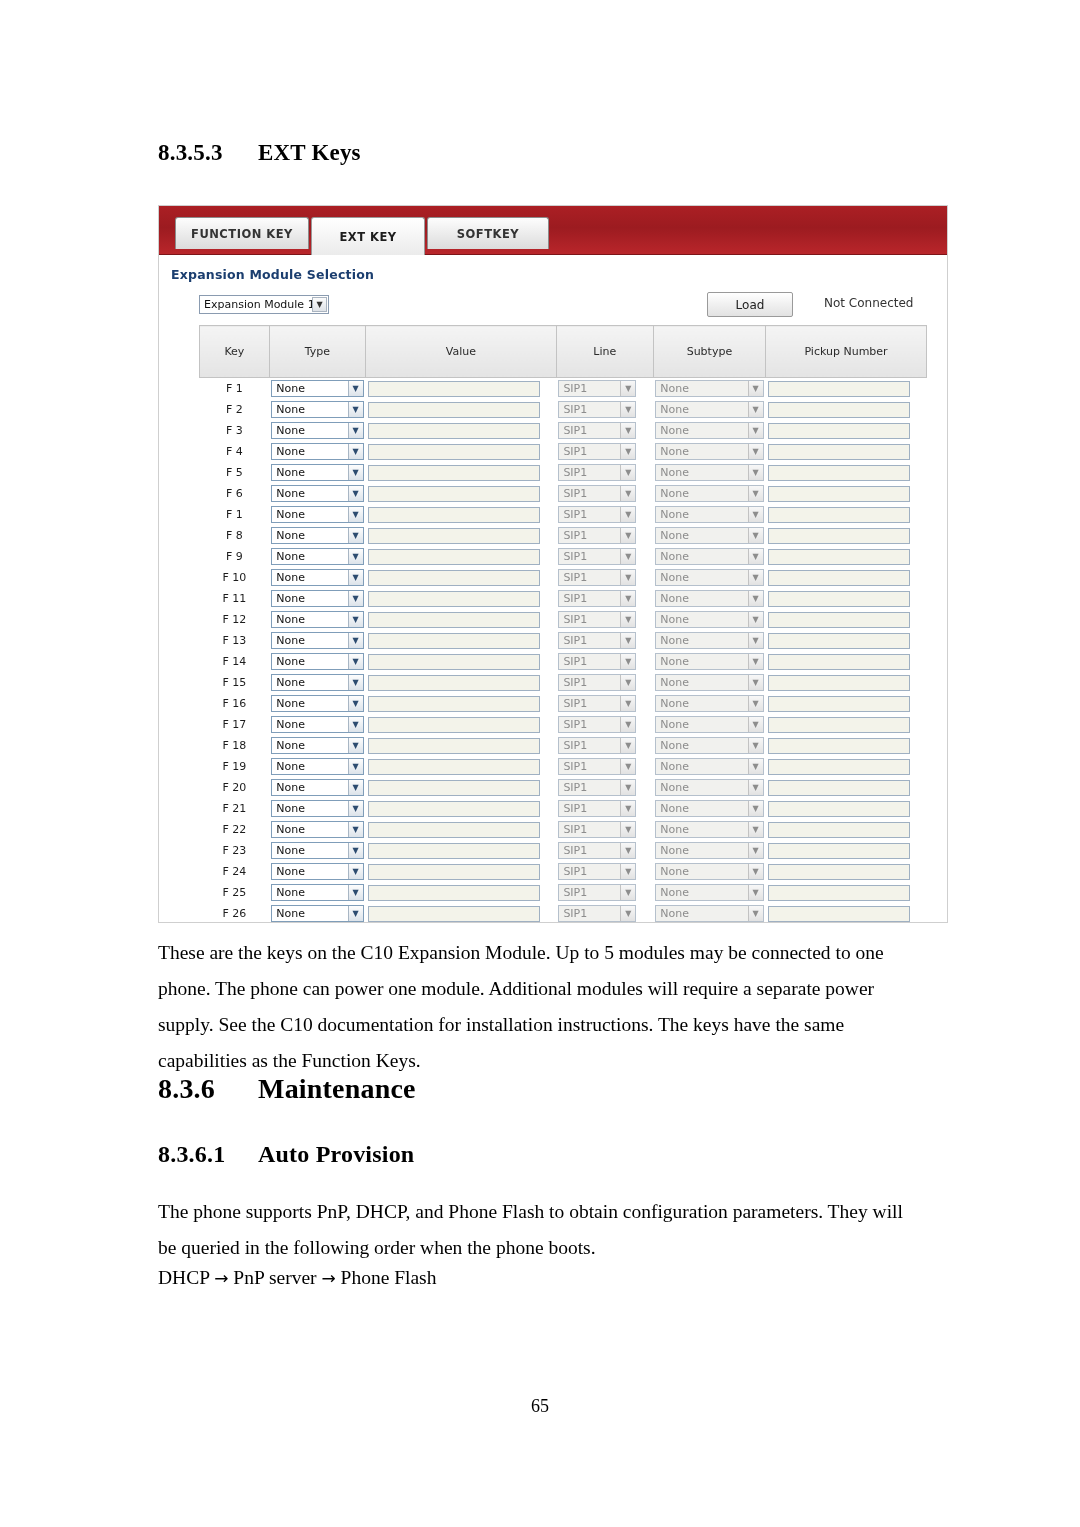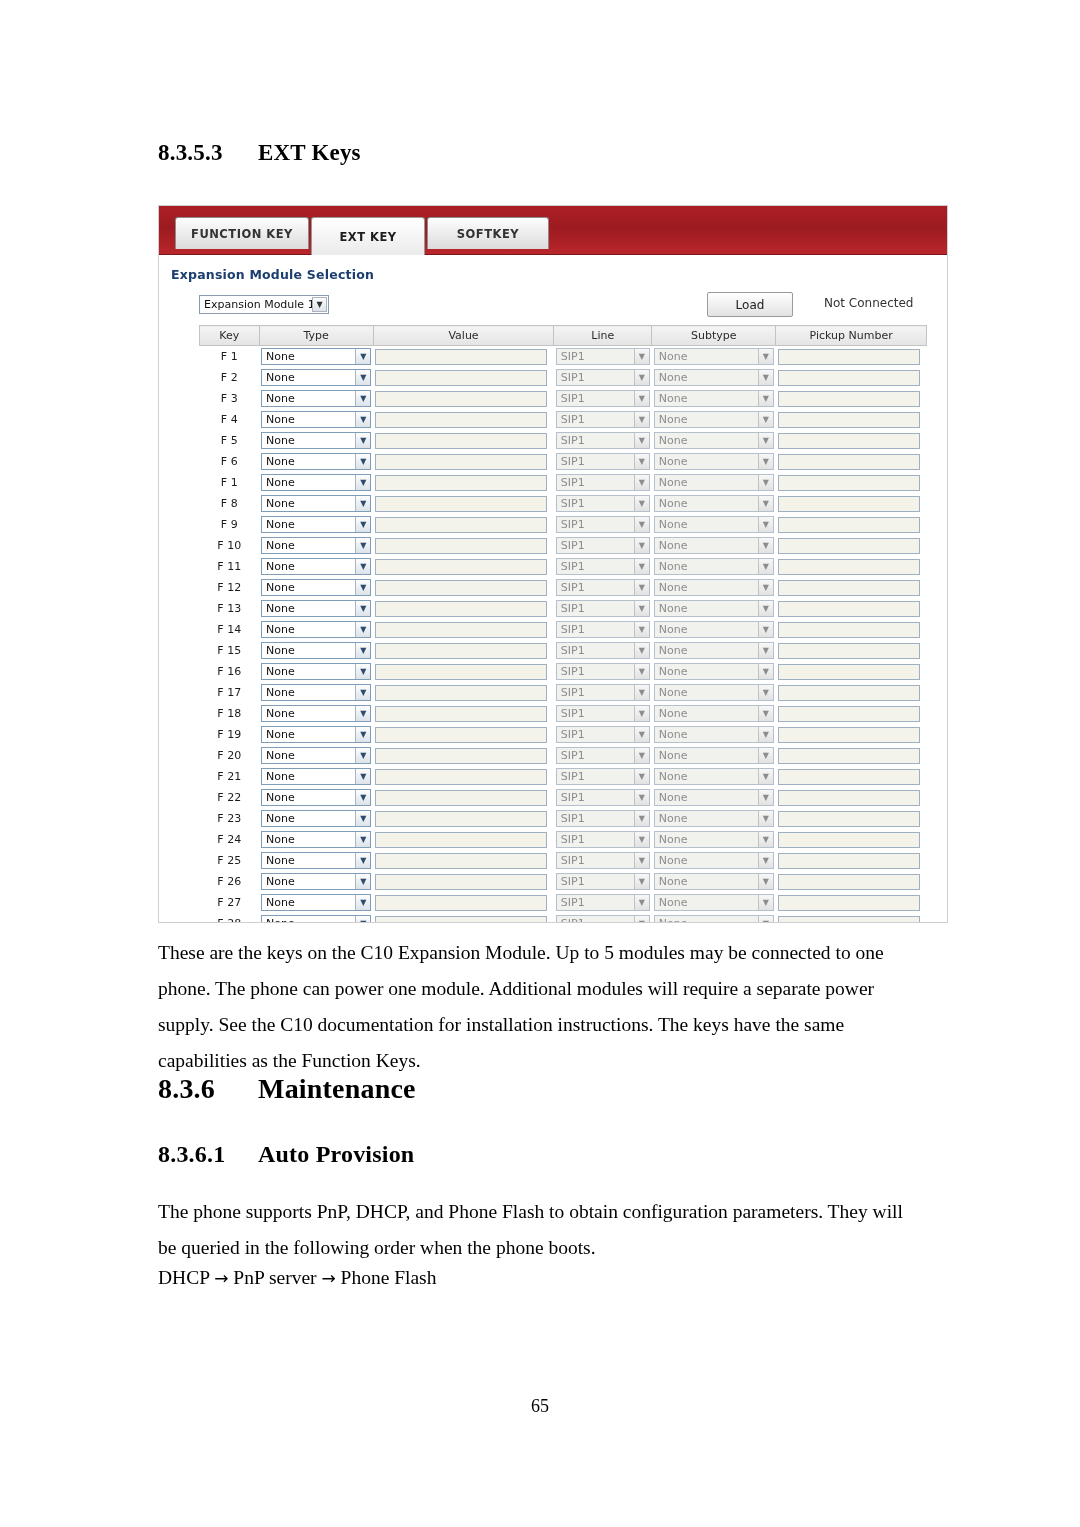--- a/index.html
+++ b/index.html
@@ -203,21 +203,21 @@
     font-size: 11px;
   }
   .keytable th {
     height: 19px;
     background: linear-gradient(to bottom, #f4f4f4 0%, #e4e4e4 100%);
     border: 1px solid #c3c3c3;
     font-weight: normal;
     font-size: 11px;
     color: #2b2b2b;
     text-align: center;
-    padding: 0;
+    padding: 16px;
   }
   .keytable td {
     border: none;
     padding: 0;
     height: 21px;
     vertical-align: middle;
   }
   .col-key { width: 62px; }
   .col-type { width: 120px; }
   .col-value { width: 180px; }
@@ -262,21 +262,21 @@
   .sel.disabled {
     background: #f1f1ee;
     color: #8d8d8d;
     border-color: #b5c0cc;
   }
   .sel.disabled .caret {
     background: linear-gradient(to bottom, #f7f7f7, #e2e2e2);
     border-left: 1px solid #c2c2c2;
     color: #8d8d8d;
   }
-  .sel.narrow { width: 94px; }
+  .sel.narrow { width: 78px; }
 
   .txt {
     height: 16px;
     border: 1px solid #9fb0c2;
     background: #f3f3ea;
     box-sizing: border-box;
     margin: 0 2px;
   }
   .txt.wide { width: 172px; }
   .txt.pickup { width: 142px; }

